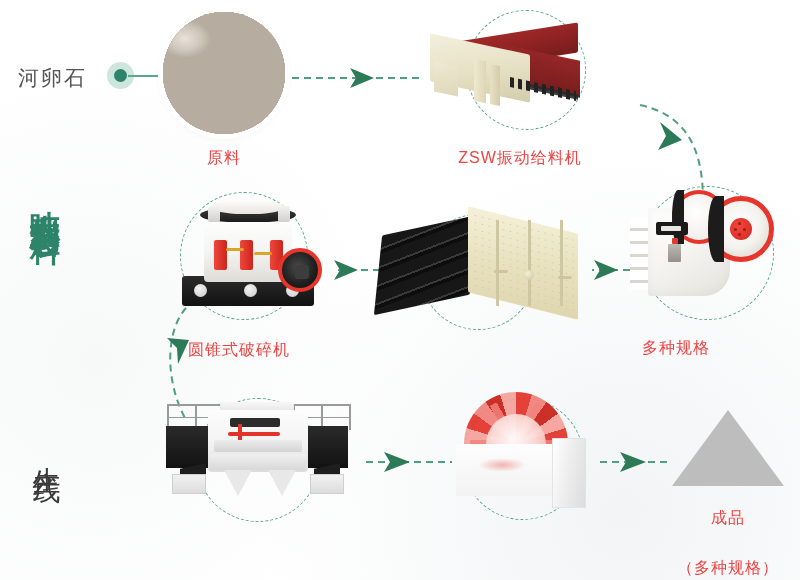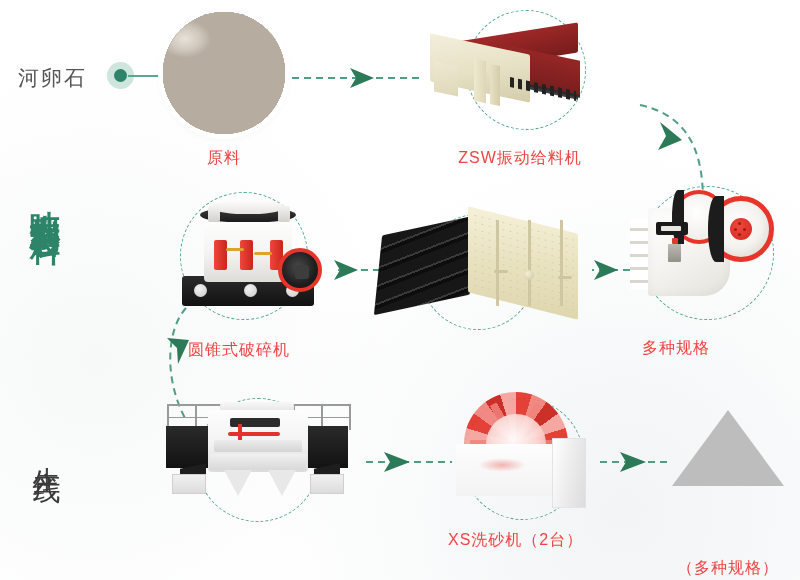--- a/index.html
+++ b/index.html
@@ -540,20 +540,20 @@
 
   <div class="dash-ring" style="left:462px;top:398px;width:122px;height:122px;"></div>
   <div class="node washer" style="left:456px;top:392px;width:140px;height:120px;">
     <div class="wheel"></div>
     <div class="spokes"></div>
     <div class="wheel-in"></div>
     <div class="tank"></div>
     <div class="brandmark"></div>
     <div class="tank-right"></div>
   </div>
-  <div class="label" style="left:448px;top:530px;">XS洗砂机（2台）</div>
 
   <div class="node" style="left:672px;top:410px;width:112px;height:80px;">
     <div class="pile" style="left:0;top:0;"></div>
   </div>
+  <div class="label center" style="left:660px;top:508px;width:136px;">成品</div>
   <div class="label center" style="left:660px;top:558px;width:136px;">（多种规格）</div>
 
 </div>
 
 </body></html>

